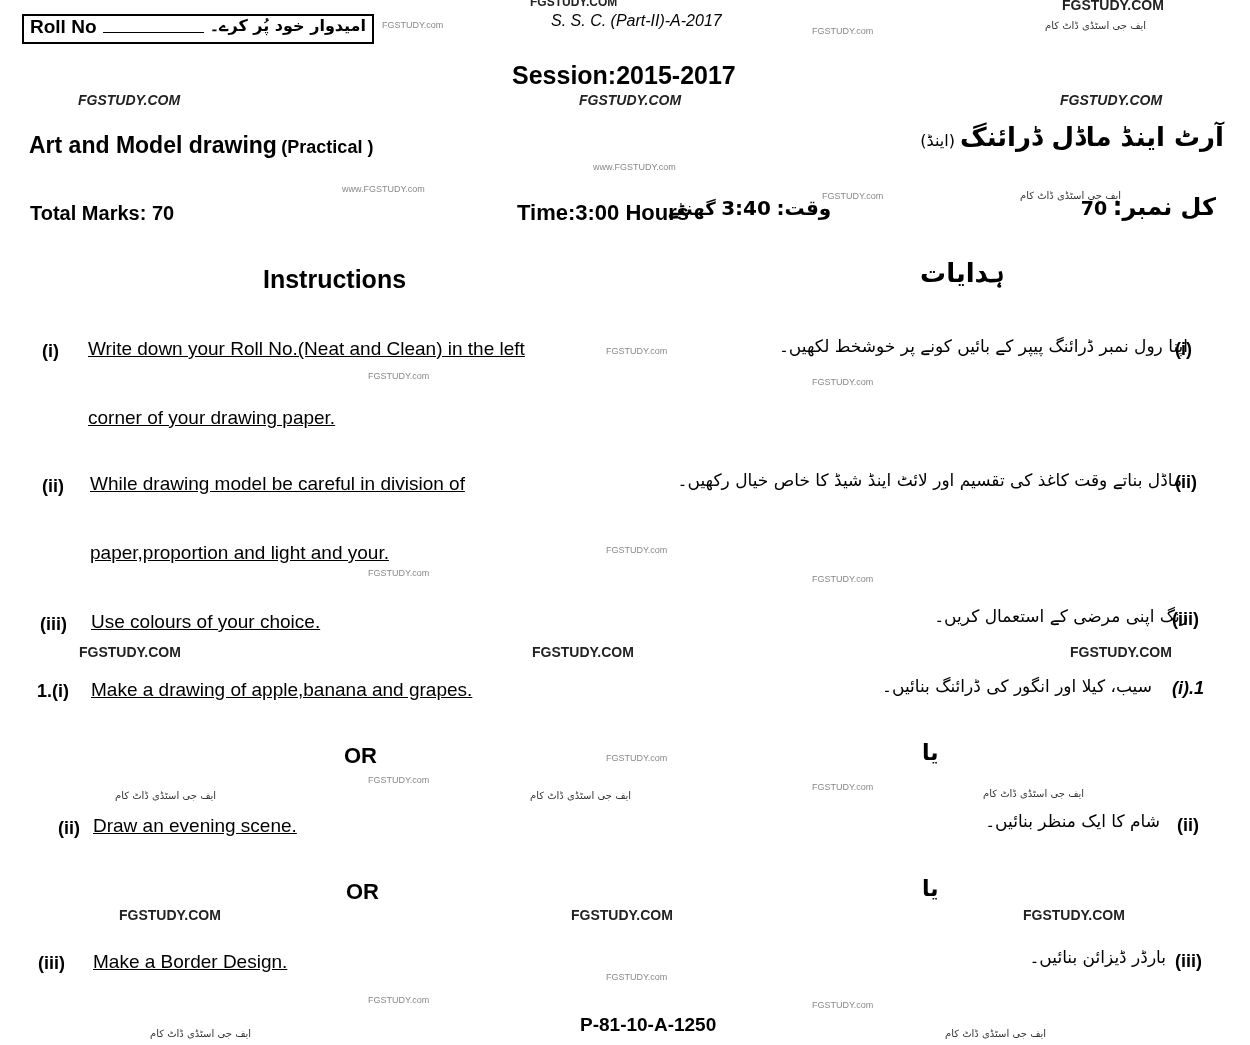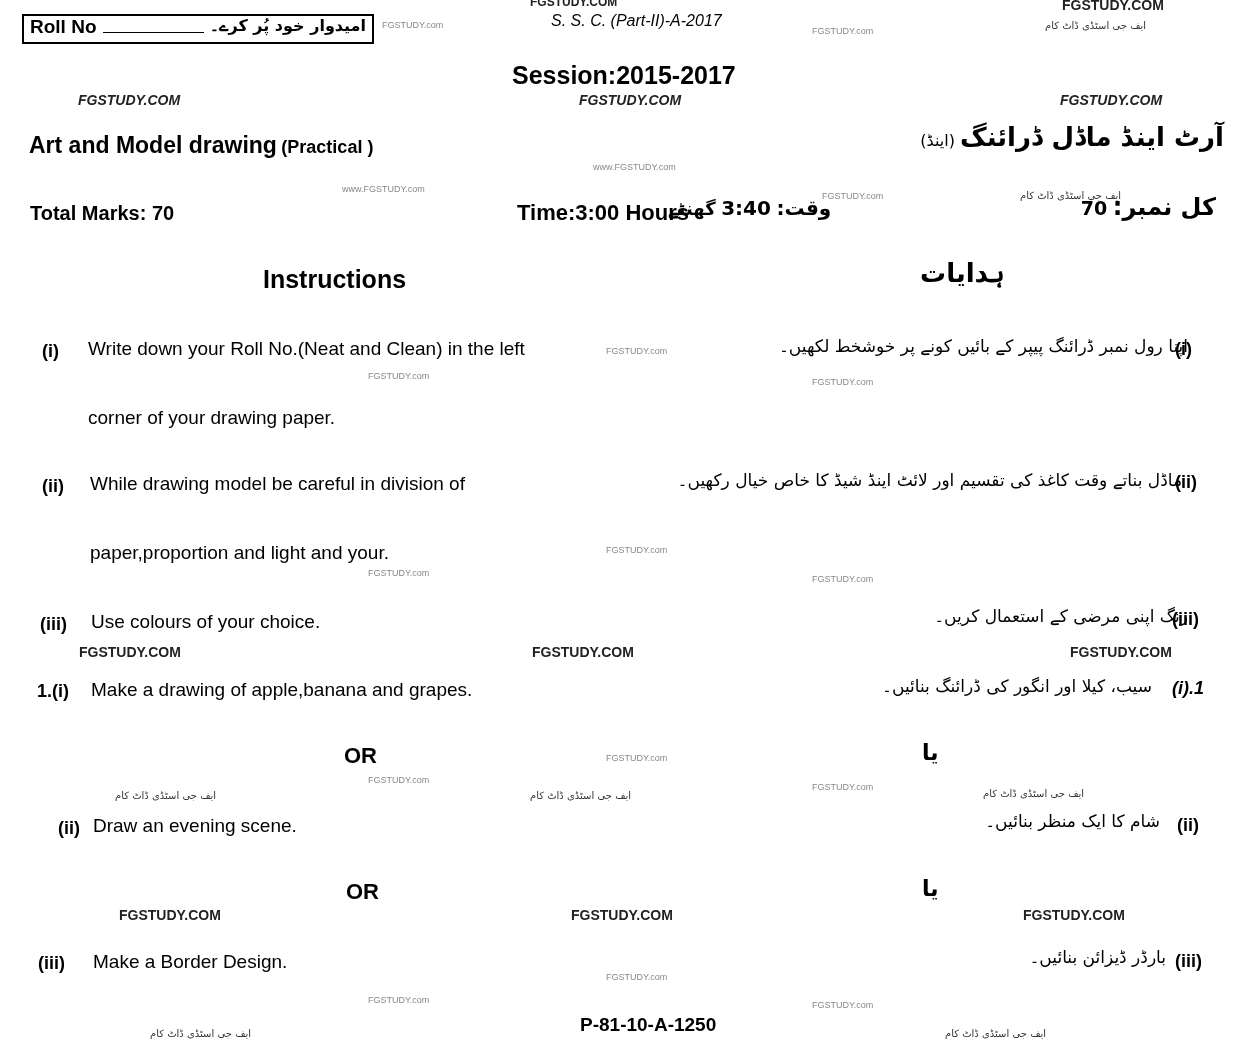--- a/index.html
+++ b/index.html
@@ -15,21 +15,21 @@
   .roll-label { font-weight:bold; font-size:19px; }
   .roll-line { flex:1; border-bottom:1.5px solid #000; margin:0 6px; height:16px; position:relative; }
   .roll-urdu { font-size:16px; font-weight:bold; direction:rtl; font-family:"DejaVu Sans", sans-serif; }
   .h-session { font-weight:bold; font-size:25px; }
   .h-title { font-weight:bold; font-size:23px; }
   .h-practical { font-weight:bold; font-size:18px; }
   .h-marks { font-weight:bold; font-size:20px; }
   .h-time { font-weight:bold; font-size:22px;margin-left:44px; }
   .h-instr { font-weight:bold; font-size:25px; }
   .urdu-title { font-weight:bold; font-size:26px; }
-  .body-text { font-size:19px; }
+  .body-text { font-size:19px;text-decoration:underline; }
   .num { font-weight:bold; font-size:18px; }
   .or { font-weight:bold; font-size:22px; }
   .urdu-text { font-size:17px; }
   .footer-code { font-weight:bold; font-size:19px; }
   .ssc { font-style:italic; font-size:16px; }
 </style>
 </head>
 <body>
 
 <div class="abs roll-box">

